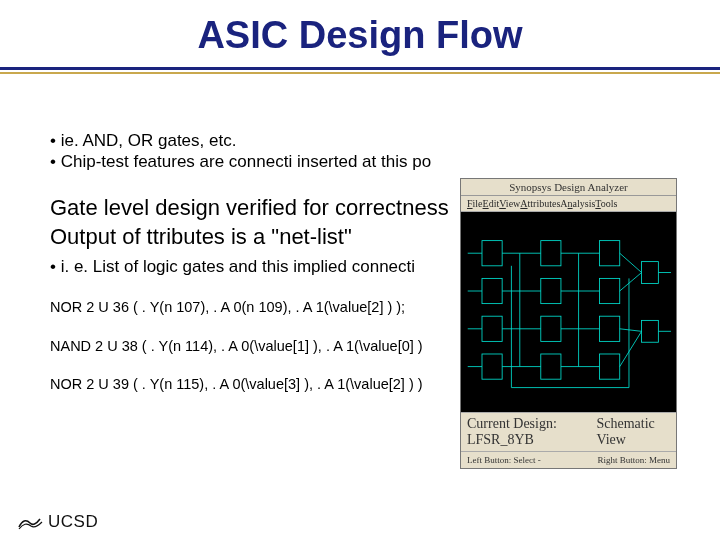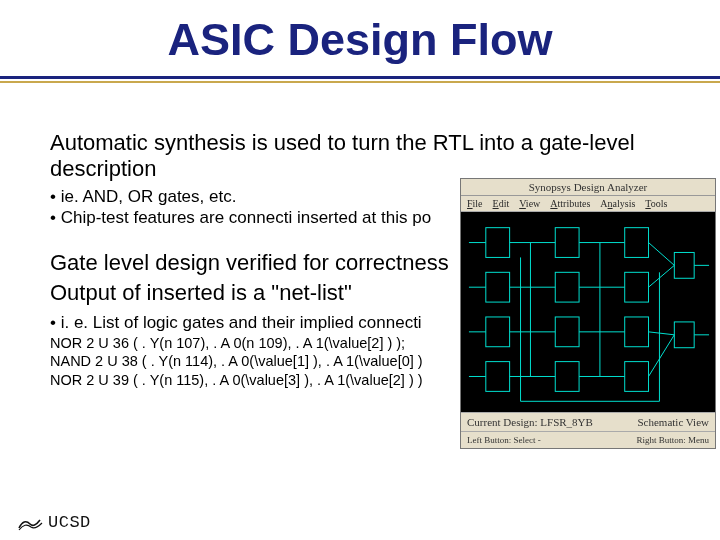--- a/index.html
+++ b/index.html
@@ -1,66 +1,65 @@
 <!DOCTYPE html>
 <html><head>
 <meta charset="utf-8">
 <style>
   * { box-sizing: border-box; margin: 0; padding: 0; }
   html, body { width: 720px; height: 540px; font-family: Arial, Helvetica, sans-serif; background: #fff; overflow: hidden; }
   .slide { position: relative; width: 720px; height: 540px; }
   .title-area { text-align: center; padding-top: 14px; }
-  .title { font-size: 45px; font-weight: 800; color: #1a237e; font-family: "Arial Black", Arial, sans-serif; }
+  .title { font-size: 38px; font-weight: 800; color: #1a237e; font-family: "Arial Black", Arial, sans-serif; }
   .rules { margin-top: 10px; }
   .rule-navy { height: 3px; background: #1a237e; width: 100%; }
   .rule-gold { height: 2px; background: #c9a84e; width: 100%; margin-top: 2px; }
   .content { position: absolute; top: 130px; left: 50px; right: 20px; }
   .para { font-size: 22px; line-height: 1.18; color: #000; margin-bottom: 4px; max-width: 640px; }
   .bullet-sm { font-size: 17px; color: #000; line-height: 1.25; }
-  .code { font-size: 14.5px; color: #000; line-height: 1.3; font-family: Arial, sans-serif; }
+  .code { font-size: 14.5px; color: #000; line-height: 1.3; font-family: Arial, sans-serif; margin-top: 20px; }
   .block2 { margin-top: 22px; }
   .block3 { margin-top: 6px; }
-  .figure { position: absolute; top: 178px; left: 460px; width: 256px; border: 1px solid #777; background: #d6d2c4; font-family: "Times New Roman", serif; }
+  .figure { position: absolute; top: 178px; left: 460px; width: 217px; border: 1px solid #777; background: #d6d2c4; font-family: "Times New Roman", serif; }
   .fig-titlebar { background: #e6dfcb; border-bottom: 1px solid #999; padding: 2px 4px; text-align: center; font-size: 11px; color: #333; }
-  .fig-menubar { background: #e6dfcb; border-bottom: 1px solid #aaa; padding: 2px 6px; font-size: 10px; color: #2a2a2a; display: flex; gap: 10px; }
+  .fig-menubar { background: #e6dfcb; border-bottom: 1px solid #aaa; padding: 2px 6px; font-size: 10px; color: #2a2a2a; display: flex; }
   .fig-menubar span u { text-decoration: underline; }
   .fig-canvas { background: #000; height: 200px; position: relative; overflow: hidden; }
   .fig-canvas svg { width: 100%; height: 100%; }
-  .fig-toolbar { background: #e6dfcb; border-top: 1px solid #aaa; padding: 3px 6px; font-size: 11px; color: #333; display: flex; justify-content: space-between; }
+  .fig-toolbar { background: #e6dfcb; border-top: 1px solid #aaa; padding: 3px 6px; font-size: 14px; color: #333; display: flex; justify-content: space-between; }
   .fig-status { background: #e6dfcb; border-top: 1px solid #aaa; padding: 3px 6px; font-size: 9px; color: #333; display: flex; justify-content: space-between; }
   .footer { position: absolute; bottom: 6px; right: 0; font-size: 12px; color: #000; }
-  .logo { position: absolute; bottom: 8px; left: 18px; display: flex; align-items: center; gap: 4px; font-family: Liberation Mono, monospace; }
+  .logo { position: absolute; bottom: 8px; left: 18px; display: flex; align-items: center; gap: 4px; font-family: Liberation Sans, sans-serif; }
   .logo-wave { width: 26px; height: 18px; }
   .logo-text { font-size: 17px; letter-spacing: 0.5px; color: #111; }
 </style>
 </head>
 <body>
 
 <div class="slide">
 
   <div class="title-area">
     <div class="title">ASIC Design Flow</div>
     <div class="rules">
       <div class="rule-navy"></div>
       <div class="rule-gold"></div>
     </div>
   </div>
 
   <div class="content">
-    <div class="para">Automatic synthesis is used to turn the RTL into a gate-level description</div>
     <div class="bullet-sm">• ie. AND, OR gates, etc.</div>
     <div class="bullet-sm">• Chip-test features are connecti inserted at this po</div>
 
     <div class="block2">
       <div class="para">Gate level design verified for correctness</div>
-      <div class="para">Output of inserted is a "net-list"</div>
+      <div class="para">Output of ttributes is a "net-list"</div>
     </div>
 
     <div class="block3">
-      <div class="bullet-sm">• i. e. List of logic gates and their implied connecti</div>
+      <div class="bullet-sm">• i. e. List of logic gates and this implied connecti</div>
       <div class="code">NOR 2 U 36 ( . Y(n 107), . A 0(n 109), . A 1(\value[2] ) );</div>
       <div class="code">NAND 2 U 38 ( . Y(n 114), . A 0(\value[1] ), . A 1(\value[0] )</div>
       <div class="code">NOR 2 U 39 ( . Y(n 115), . A 0(\value[3] ), . A 1(\value[2] ) )</div>
     </div>
   </div>
 
   <div class="figure">
     <div class="fig-titlebar">Synopsys Design Analyzer</div>
     <div class="fig-menubar">
       <span><u>F</u><span>ile</span></span>

